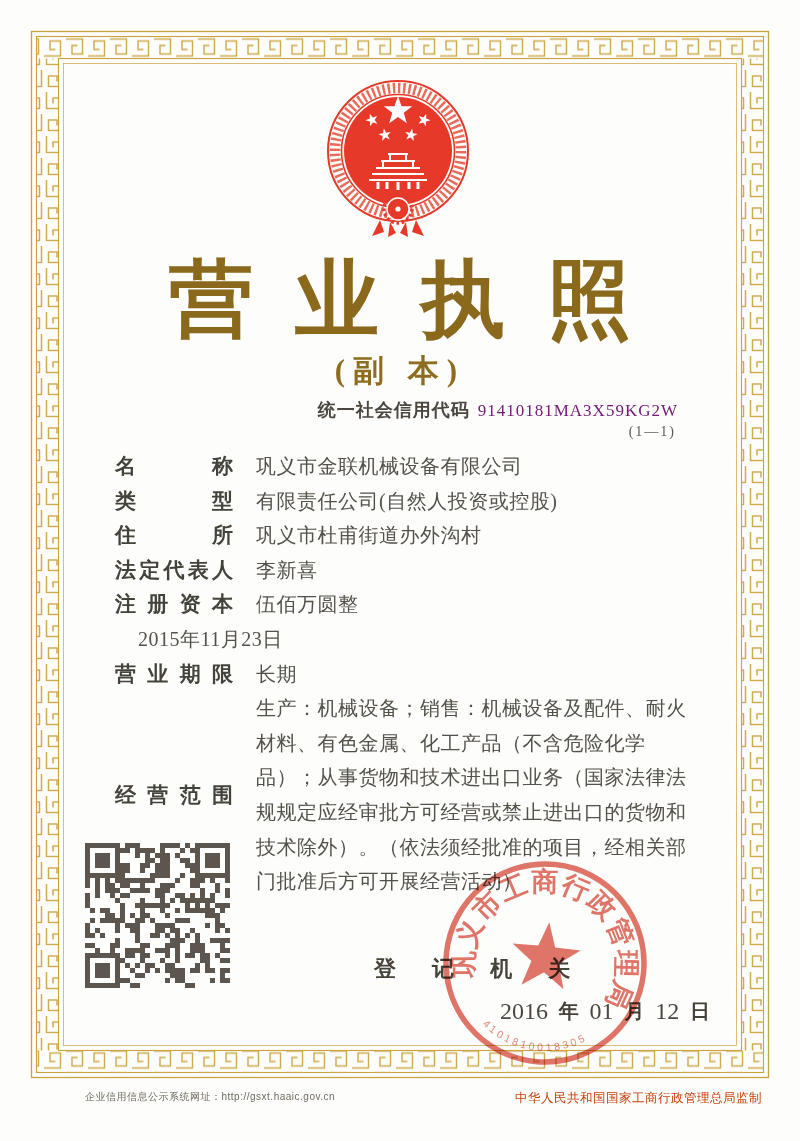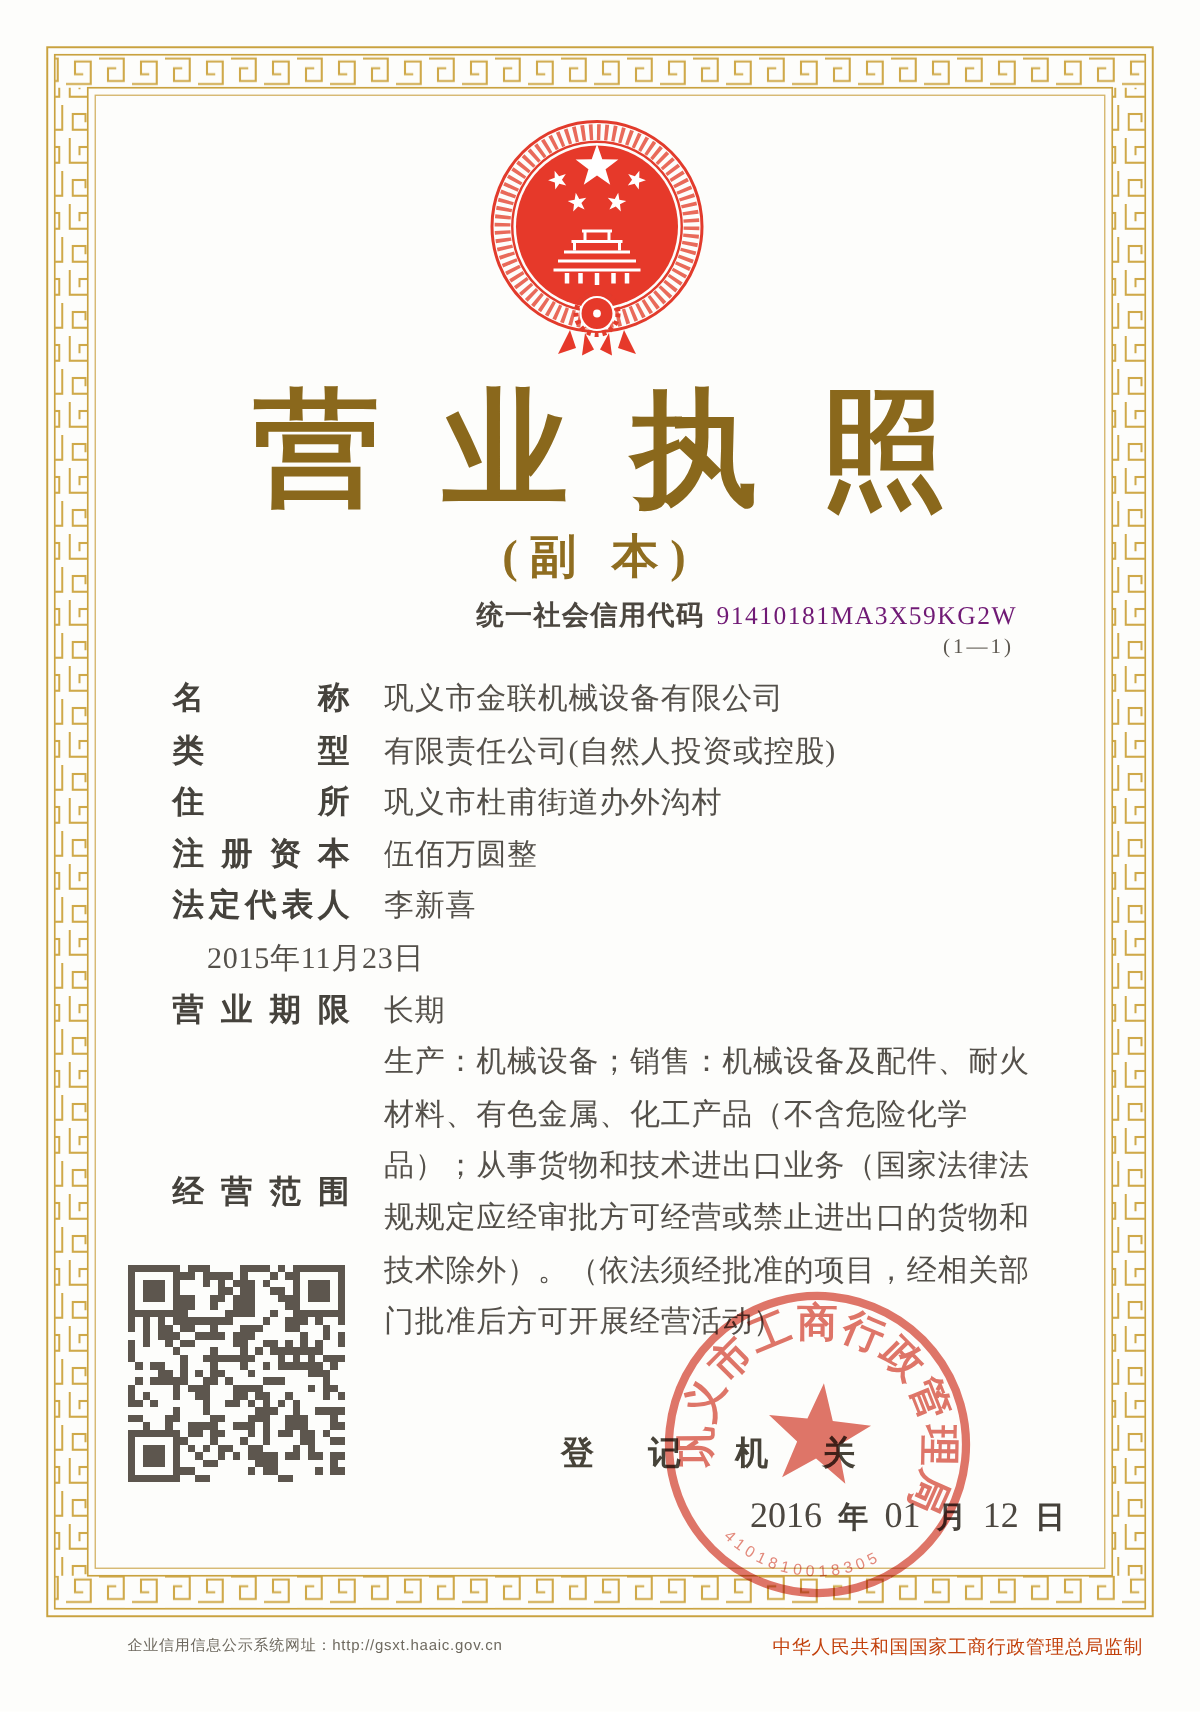--- a/index.html
+++ b/index.html
@@ -183,26 +183,26 @@
   </div>
   <div class="frow">
     <div class="flabel">类型</div>
     <div class="fvalue">有限责任公司(自然人投资或控股)</div>
   </div>
   <div class="frow">
     <div class="flabel">住所</div>
     <div class="fvalue">巩义市杜甫街道办外沟村</div>
   </div>
   <div class="frow">
+    <div class="flabel">法定代表人</div>
+    <div class="fvalue">李新喜</div>
+  </div>
+  <div class="frow">
     <div class="flabel">注册资本</div>
     <div class="fvalue">伍佰万圆整</div>
-  </div>
-  <div class="frow">
-    <div class="flabel">法定代表人</div>
-    <div class="fvalue">李新喜</div>
   </div>
   <div class="frow">
     <div class="fvalue">2015年11月23日</div>
   </div>
   <div class="frow">
     <div class="flabel">营业期限</div>
     <div class="fvalue">长期</div>
   </div>
   <div class="frow">
     <div class="flabel">经营范围</div>

